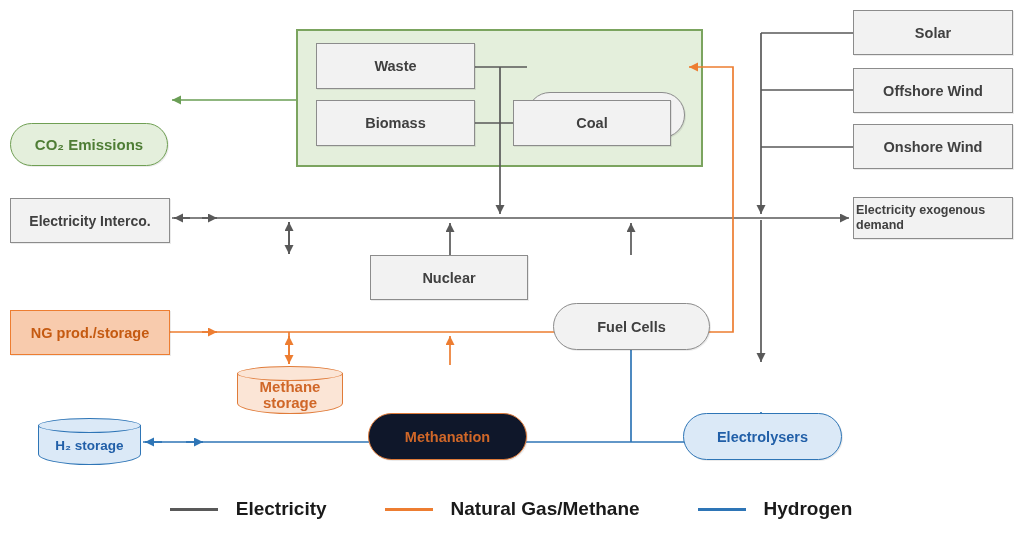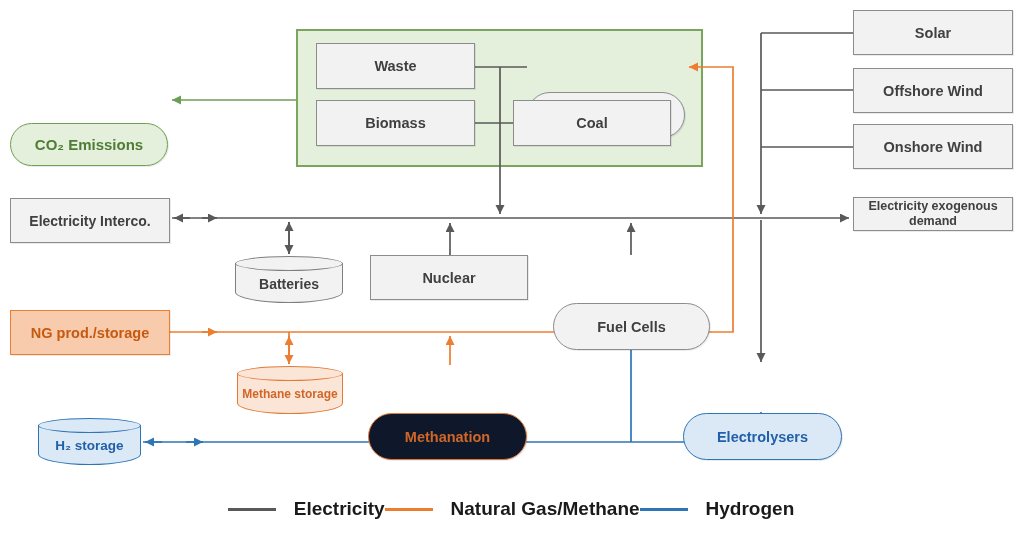--- a/index.html
+++ b/index.html
@@ -3,21 +3,21 @@
 <meta charset="utf-8">
 <style>
   html,body{margin:0;padding:0;background:#ffffff;}
   #stage{
     position:relative;width:1022px;height:535px;background:#ffffff;
     font-family:"Liberation Sans",sans-serif;overflow:hidden;
   }
   #arrows{position:absolute;left:0;top:0;z-index:2;}
   .node{
     position:absolute;z-index:3;box-sizing:border-box;
-    display:flex;align-items:center;justify-content:center;text-align:center;
+    display:flex;align-items:center;justify-content:center;text-align:left;
     font-weight:700;font-size:14.5px;color:#404040;
     background:#f2f2f2;border:1.6px solid #8c8c8c;
     box-shadow:1px 1px 0 rgba(0,0,0,0.08);
   }
   .pill{border-radius:24px;margin-top:48px;}
   .green-area{
     position:absolute;z-index:1;box-sizing:border-box;
     background:#e4efdc;border:2px solid #7ba45f;
   }
   .green-pill{background:#e4efdc;border:1.8px solid #6f9f53;color:#4e7d35;font-size:15px;}
@@ -29,26 +29,26 @@
   .cyl-body{position:absolute;left:0;right:0;top:7px;bottom:0;box-sizing:border-box;
     border:1.6px solid;border-radius:0 0 50% 50% / 0 0 11px 11px;}
   .cyl-cap{position:absolute;left:0;right:0;top:0;height:15px;box-sizing:border-box;
     border:1.6px solid;border-radius:50%;}
   .cyl-label{position:absolute;left:0;right:0;top:13px;bottom:3px;z-index:4;
     display:flex;align-items:center;justify-content:center;text-align:center;
     font-weight:700;font-size:14px;line-height:1.1;}
   .cyl-gray .cyl-body,.cyl-gray .cyl-cap{background:#f2f2f2;border-color:#7f7f7f;}
   .cyl-gray .cyl-label{color:#404040;}
   .cyl-orange .cyl-body,.cyl-orange .cyl-cap{background:#fbe5d6;border-color:#e07b39;}
-  .cyl-orange .cyl-label{color:#d06728;font-size:12px;padding:0 4px;}
+  .cyl-orange .cyl-label{color:#d06728;font-size:15px;padding:0 4px;}
   .cyl-blue .cyl-body,.cyl-blue .cyl-cap{background:#dbe9f7;border-color:#2e75b6;}
   .cyl-blue .cyl-label{color:#215fa8;font-size:13.5px;}
   
   .legend{position:absolute;left:0;right:0;top:498px;z-index:3;
-    display:flex;justify-content:center;align-items:center;}
+    display:flex;justify-content:center;align-items:center;gap:58px;}
   .legend-item{display:flex;align-items:center;gap:18px;}
   .legend-line{display:inline-block;width:48px;height:0;border-top:3px solid #595959;}
   .legend-line.lg-orange{border-top-color:#ed7d31;}
   .legend-line.lg-blue{border-top-color:#2e75b6;}
   .legend-label{font-size:19px;font-weight:700;color:#1a1a1a;}
   .small-text{font-size:12.5px;line-height:1.18;padding:2px;}
 </style>
 </head>
 <body>
 
@@ -123,37 +123,32 @@
   <div class="node" style="left:513px;top:100px;width:158px;height:46px">Coal</div>
 
   <div class="node" style="left:10px;top:198px;width:160px;height:45px;font-size:14px">Electricity Interco.</div>
 
   <div class="node" style="left:853px;top:10px;width:160px;height:45px">Solar</div>
 
   <div class="node" style="left:853px;top:68px;width:160px;height:45px">Offshore Wind</div>
 
   <div class="node" style="left:853px;top:124px;width:160px;height:45px">Onshore Wind</div>
 
-  <div class="node small-text" style="left:853px;top:197px;width:160px;height:34px">Electricity exogenous demand</div>
+  <div class="node small-text" style="left:853px;top:197px;width:160px;height:42px">Electricity exogenous demand</div>
 
   <div class="node" style="left:370px;top:255px;width:158px;height:45px">Nuclear</div>
 
   <div class="node pill" style="left:553px;top:255px;width:157px;height:47px">Fuel Cells</div>
 
   <div class="node orange-box" style="left:10px;top:310px;width:160px;height:45px;font-size:14.5px">NG prod./storage</div>
 
   <div class="node pill orange-pill" style="left:368px;top:365px;width:159px;height:47px">Methanation</div>
 
   <div class="node pill blue-pill" style="left:683px;top:365px;width:159px;height:47px">Electrolysers</div>
 
-  <div class="cyl cyl-gray" style="left:235px;top:256px;width:108px;height:47px">
-    <div class="cyl-body"></div>
-    <div class="cyl-cap"></div>
-    <div class="cyl-label">Batteries</div>
-  </div>
 
   <div class="cyl cyl-orange" style="left:237px;top:366px;width:106px;height:48px">
     <div class="cyl-body"></div>
     <div class="cyl-cap"></div>
     <div class="cyl-label">Methane storage</div>
   </div>
 
   <div class="cyl cyl-blue" style="left:38px;top:418px;width:103px;height:47px">
     <div class="cyl-body"></div>
     <div class="cyl-cap"></div>

